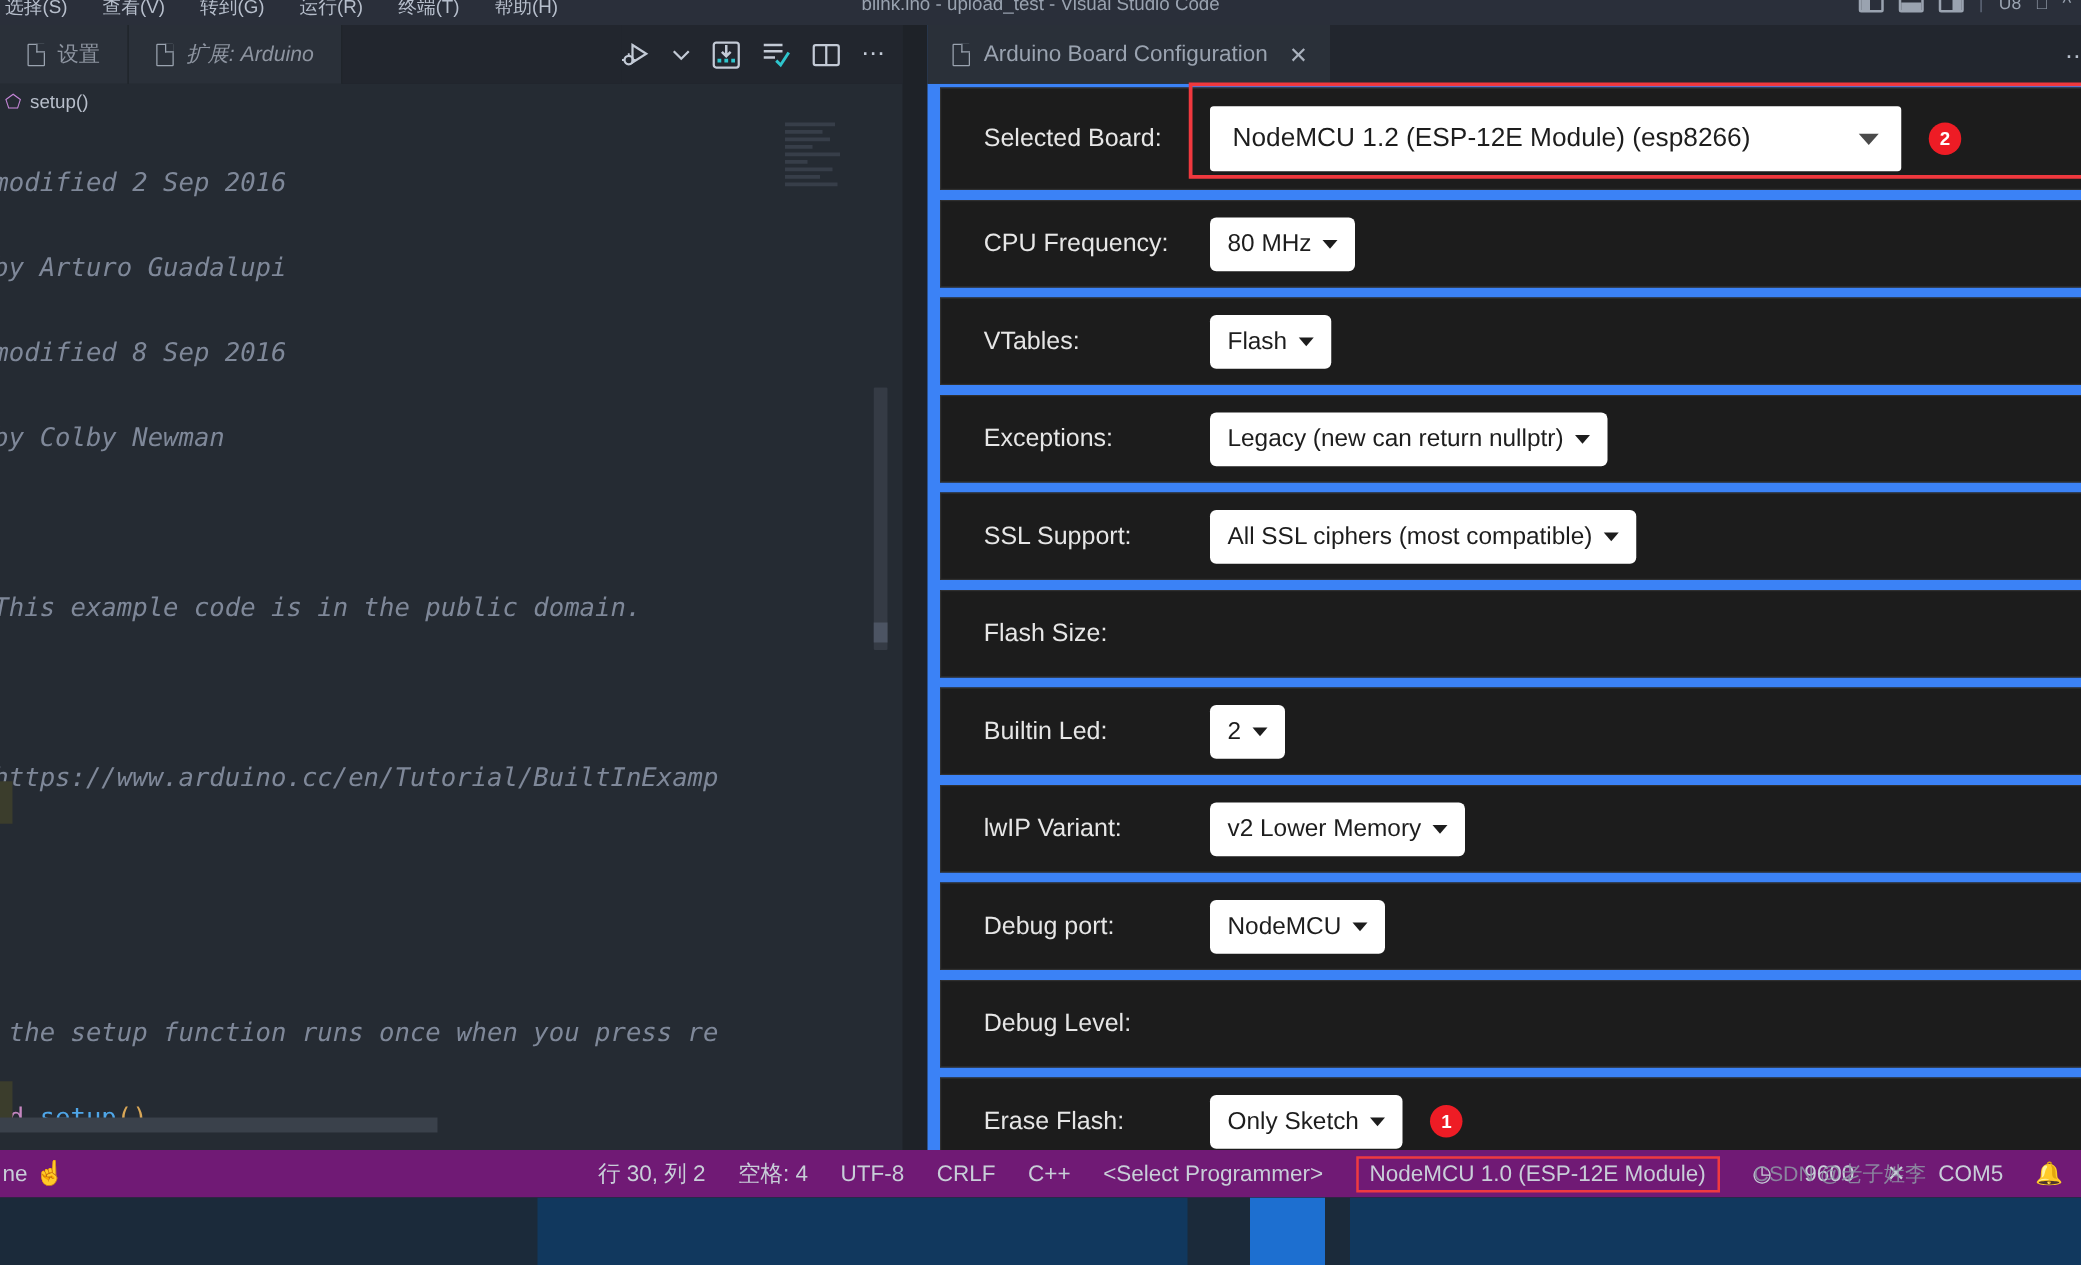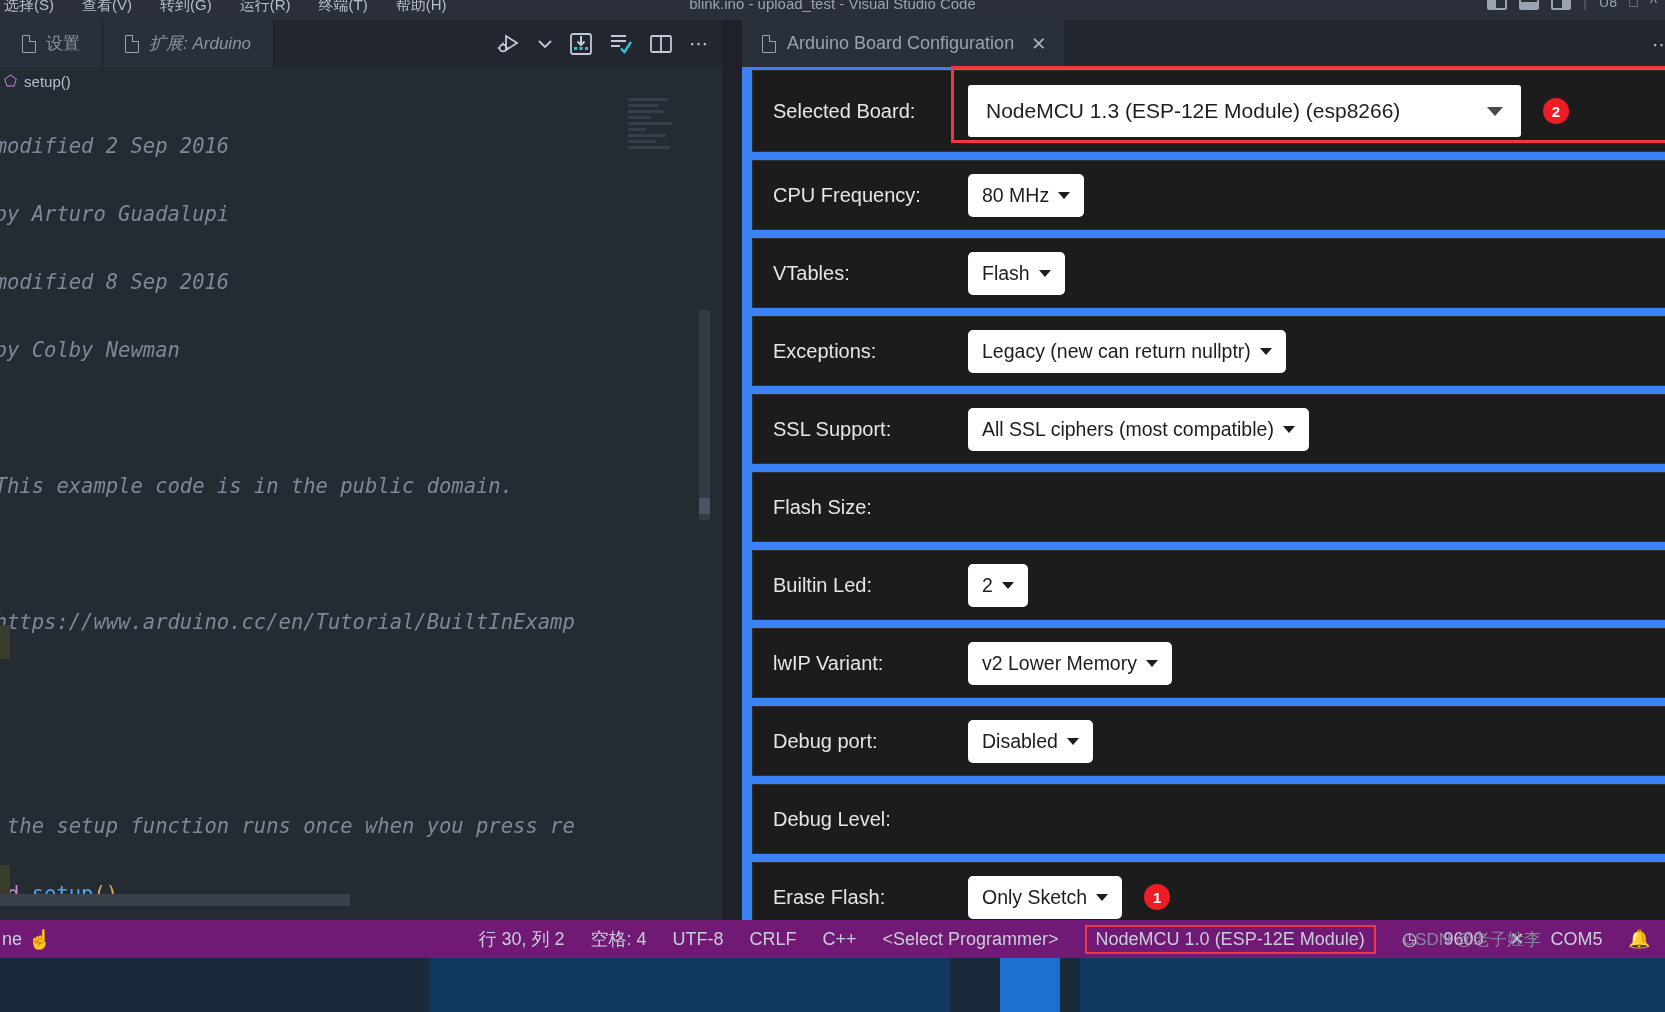--- a/index.html
+++ b/index.html
@@ -69,21 +69,21 @@
   .rpanel { position:absolute; left:742px; top:20px; width:943px; height:900px; background:#3b82f6; }
   .rtabbar { position:absolute; left:0; top:0; width:943px; height:47px; background:#22262e; display:flex; align-items:center; }
   .rtab { display:flex; align-items:center; gap:11px; height:47px; padding:0 18px 0 20px; background:#2a3039; color:#9aa3b0; font-size:18px; }
   .rtab .fileico { width:14px; height:18px; border:1.6px solid #9aa3b0; border-radius:1px; position:relative; }
   .rtab .fileico::after { content:""; position:absolute; right:-1px; top:-1px; width:6px; height:6px; background:#2a3039; border-left:1.6px solid #9aa3b0; border-bottom:1.6px solid #9aa3b0; }
   .rtab .x { color:#a9b1bd; font-size:18px; margin-left:6px; }
   .rtab-more { position:absolute; right:14px; top:13px; color:#b7bfcb; font-size:19px; }
 
   .cfg { position:absolute; left:10px; top:50px; width:933px; }
   .row { display:flex; align-items:center; background:#1c1c1c; border:1px solid #2f2f2f; margin-bottom:8px; min-height:70px; }
-  .row-label { width:215px; padding-left:20px; color:#e6e6e6; font-size:20px; }
+  .row-label { width:215px; padding-left:34px; color:#e6e6e6; font-size:20px; }
   .row-ctl { flex:1; display:flex; align-items:center; gap:22px; }
   .sel {
     background:#fff; color:#1d1d1d; font-size:19.5px;
     border-radius:5px; padding:10px 14px; display:inline-flex; align-items:center; gap:9px;
     white-space:nowrap;
   }
   .caret { width:0; height:0; border-left:6px solid transparent; border-right:6px solid transparent; border-top:7px solid #1d1d1d; }
   .sel.wide { width:553px; padding:14px 18px; justify-content:space-between; font-size:21px; border-radius:3px; }
   .caret-lg { width:0; height:0; border-left:8px solid transparent; border-right:8px solid transparent; border-top:9px solid #4a4a4a; }
   .badge {
@@ -243,21 +243,21 @@
     </div>
     <span class="rtab-more">⋯</span>
   </div>
 
   <div class="cfg">
 
     <div class="row first">
       <div class="row-label">Selected Board:</div>
       <div class="row-ctl">
         <div class="sel wide">
-          <span>NodeMCU 1.3 (ESP-12E Module) (esp8266)</span>
+          <span>NodeMCU 1.2 (ESP-12E Module) (esp8266)</span>
           <span class="caret-lg"></span>
         </div>
         <span class="badge">2</span>
       </div>
       <div class="redbox"></div>
     </div>
 
     <div class="row">
       <div class="row-label">CPU Frequency:</div>
       <div class="row-ctl">
@@ -319,21 +319,21 @@
         <span>v2 Lower Memory</span>
         <span class="caret"></span>
             </div>
           </div>
     </div>
 
     <div class="row">
       <div class="row-label">Debug port:</div>
       <div class="row-ctl">
             <div class="sel">
-        <span>Disabled</span>
+        <span>NodeMCU</span>
         <span class="caret"></span>
             </div>
           </div>
     </div>
 
     <div class="row">
       <div class="row-label">Debug Level:</div>
     </div>
 
     <div class="row">

